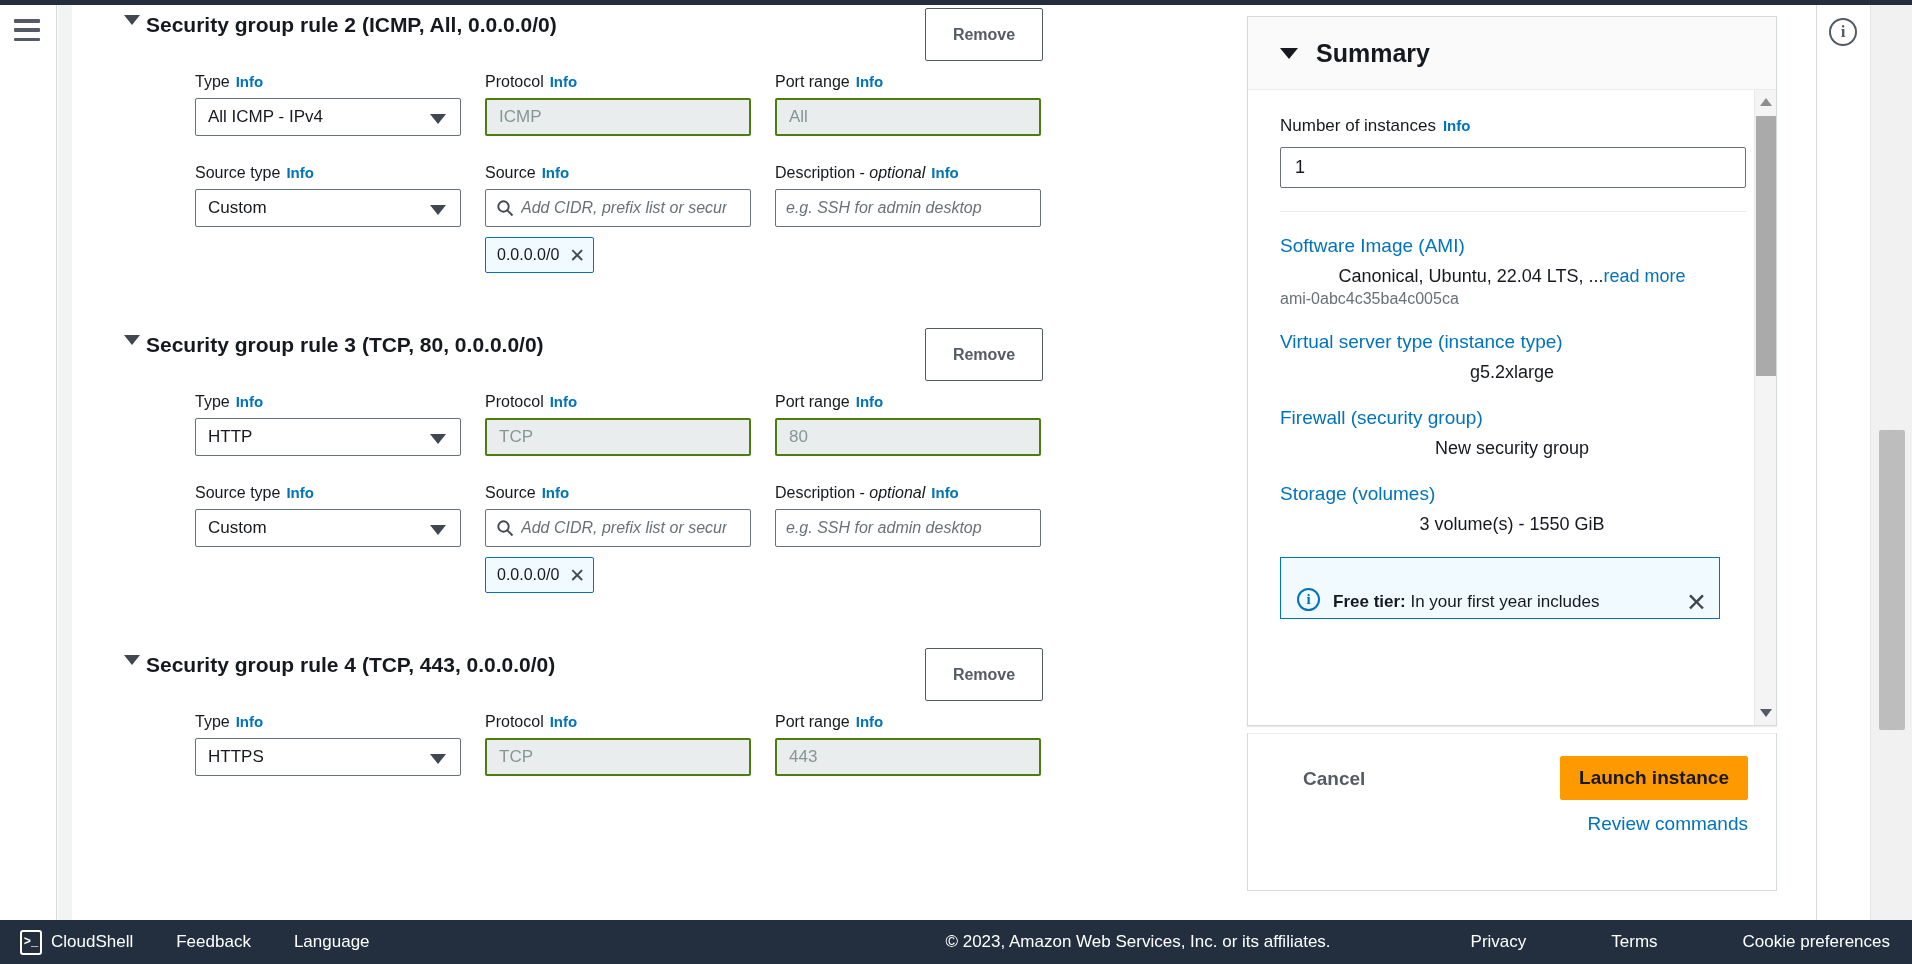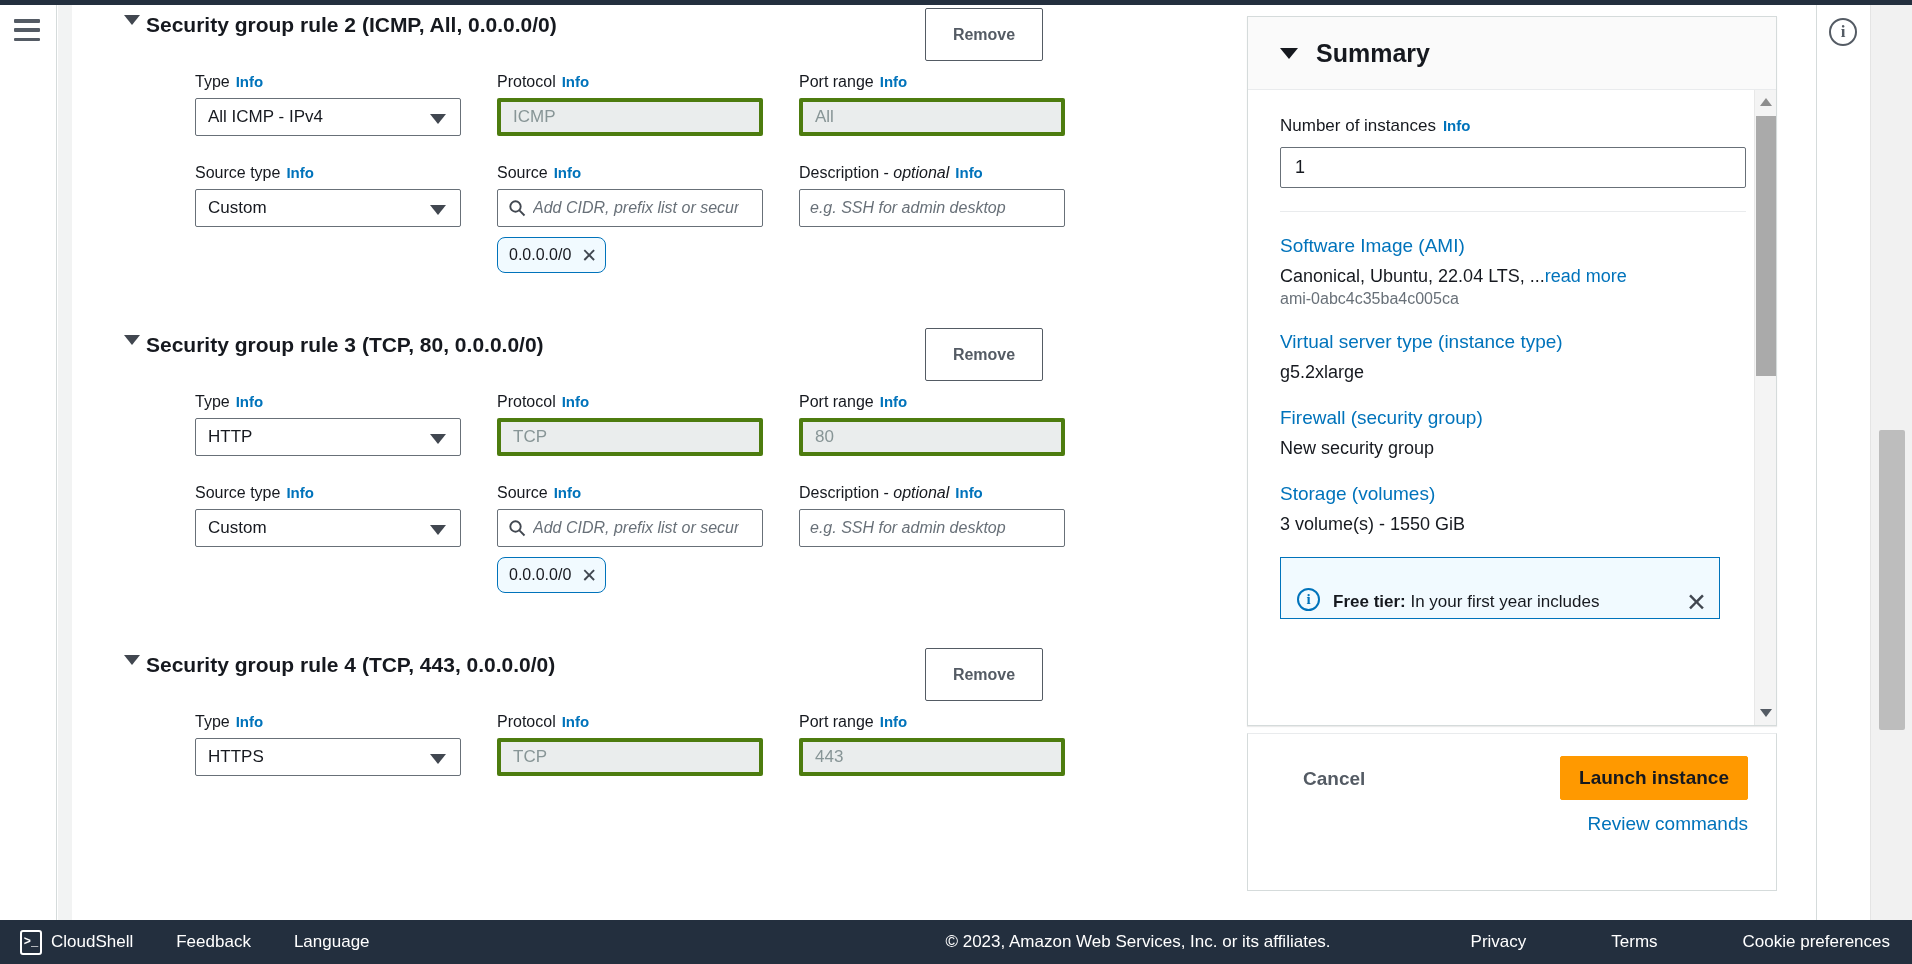--- a/index.html
+++ b/index.html
@@ -115,21 +115,21 @@
     border: 1px solid #545b64;
     border-radius: 2px;
     font-family: "Liberation Sans", sans-serif;
     font-size: 16px; font-weight: bold; color: #545b64;
     cursor: pointer;
   }
 
   .fields-grid {
     display: grid;
     grid-template-columns: 290px 290px 290px;
-    column-gap: 12px;
+    column-gap: 0px;
     padding-left: 123px;
   }
   .field { width: 266px; margin-bottom: 2px; }
   .field-label {
     font-size: 16px; color: #16191f;
     margin-bottom: 7px; white-space: nowrap;
   }
   .field-label .info-link {
     color: #0073bb; font-weight: bold; font-size: 15px;
     margin-left: 6px; cursor: pointer;
@@ -150,21 +150,21 @@
     position: absolute; right: 14px; top: 15px;
     width: 0; height: 0;
     border-left: 8px solid transparent;
     border-right: 8px solid transparent;
     border-top: 10px solid #414750;
   }
 
   .readonly-box {
     width: 266px; height: 38px;
     background: #eaeded;
-    border: 4px solid #4d7c0f;
+    border: 2px solid #4d7c0f;
     border-radius: 2px;
     display: flex; align-items: center;
     padding: 0 12px;
     font-size: 17px; color: #879596;
   }
 
   .input-box {
     position: relative;
     width: 266px; height: 38px;
     border: 1px solid #687078;
@@ -180,21 +180,21 @@
   .search-glyph {
     width: 18px; height: 18px; margin-right: 7px; flex: 0 0 auto;
   }
   .search-glyph svg { display: block; }
 
   .token {
     margin-top: 10px;
     display: inline-flex; align-items: center;
     height: 36px; padding: 0 8px 0 11px;
     border: 1px solid #0073bb;
-    border-radius: 8px;
+    border-radius: 2px;
     background: #f1faff;
     font-size: 16px; color: #16191f;
   }
   .token .x {
     margin-left: 10px; font-size: 19px; color: #414750;
     cursor: pointer; line-height: 1; font-weight: 400;
   }
 
   .spacer-sm { height: 26px; }
   .spacer-md { height: 56px; }
@@ -240,21 +240,21 @@
     display: flex; align-items: center; padding: 0 14px;
     font-size: 18px; color: #16191f;
     background: #ffffff; cursor: text;
   }
   .divider { margin: 23px 0 0 0; height: 1px; background: #e9ebed; width: 466px; }
 
   .sum-link {
     display: block; margin-top: 23px;
     font-size: 19px; color: #0073bb; cursor: pointer;
   }
-  .sum-val { margin-top: 7px; font-size: 18px; color: #16191f; line-height: 24px; }
+  .sum-val { margin-top: 7px; font-size: 18px; color: #16191f; line-height: 24px; text-align: center; }
   .sum-val .readmore { color: #0073bb; cursor: pointer; }
   .sum-sub { margin-top: 2px; font-size: 16px; color: #687078; }
 
   .freetier {
     margin-top: 21px;
     width: 440px; height: 62px;
     border: 1px solid #0073bb;
     background: #f1faff;
     display: flex; align-items: flex-end;
     padding: 0 12px 6px 16px;

